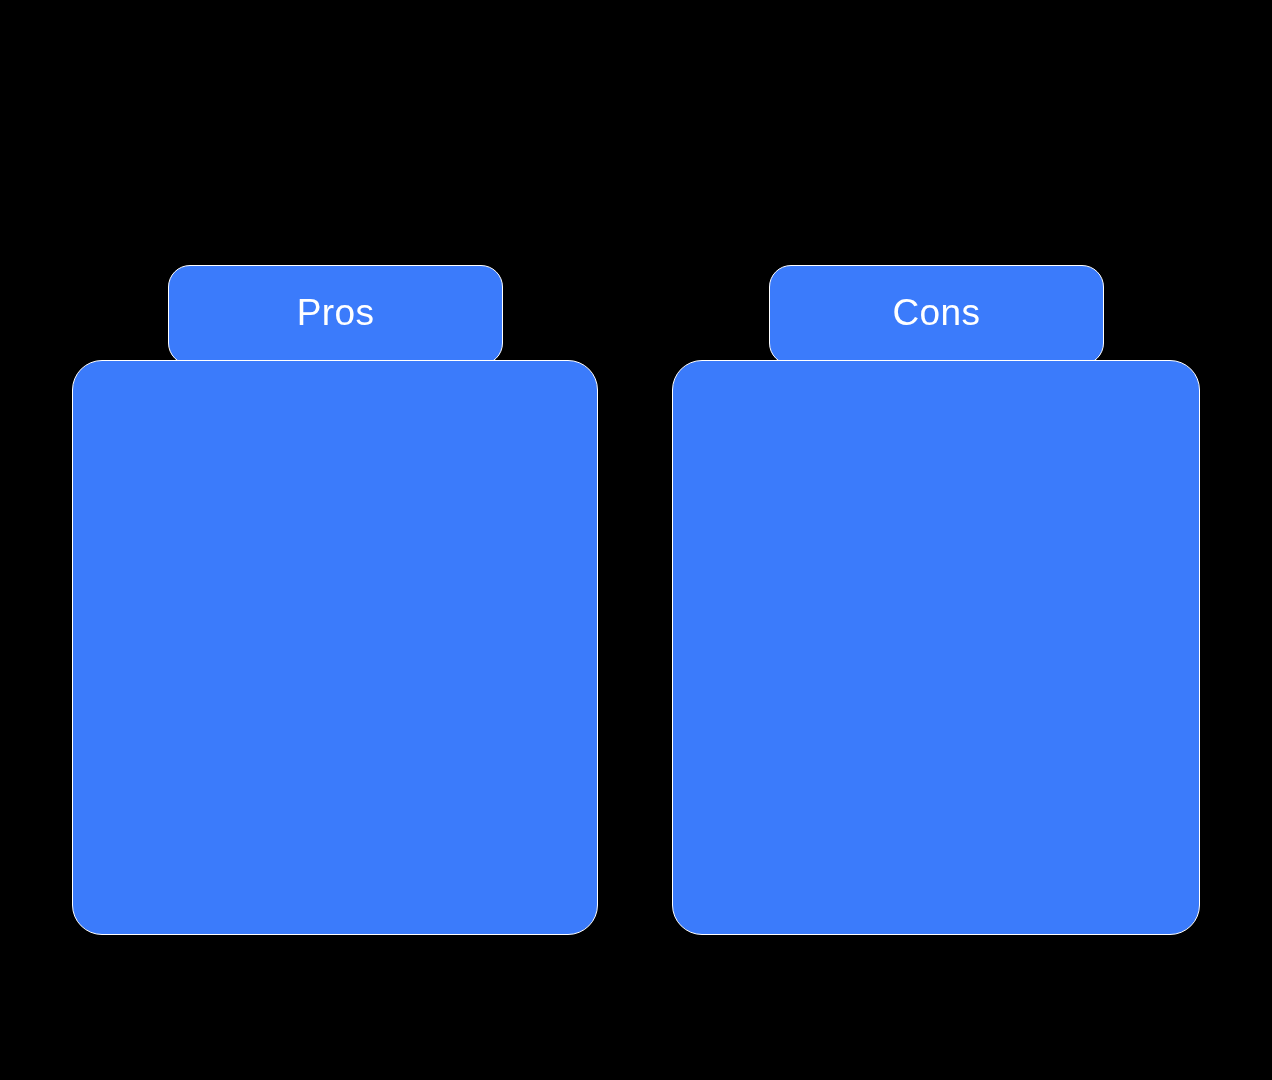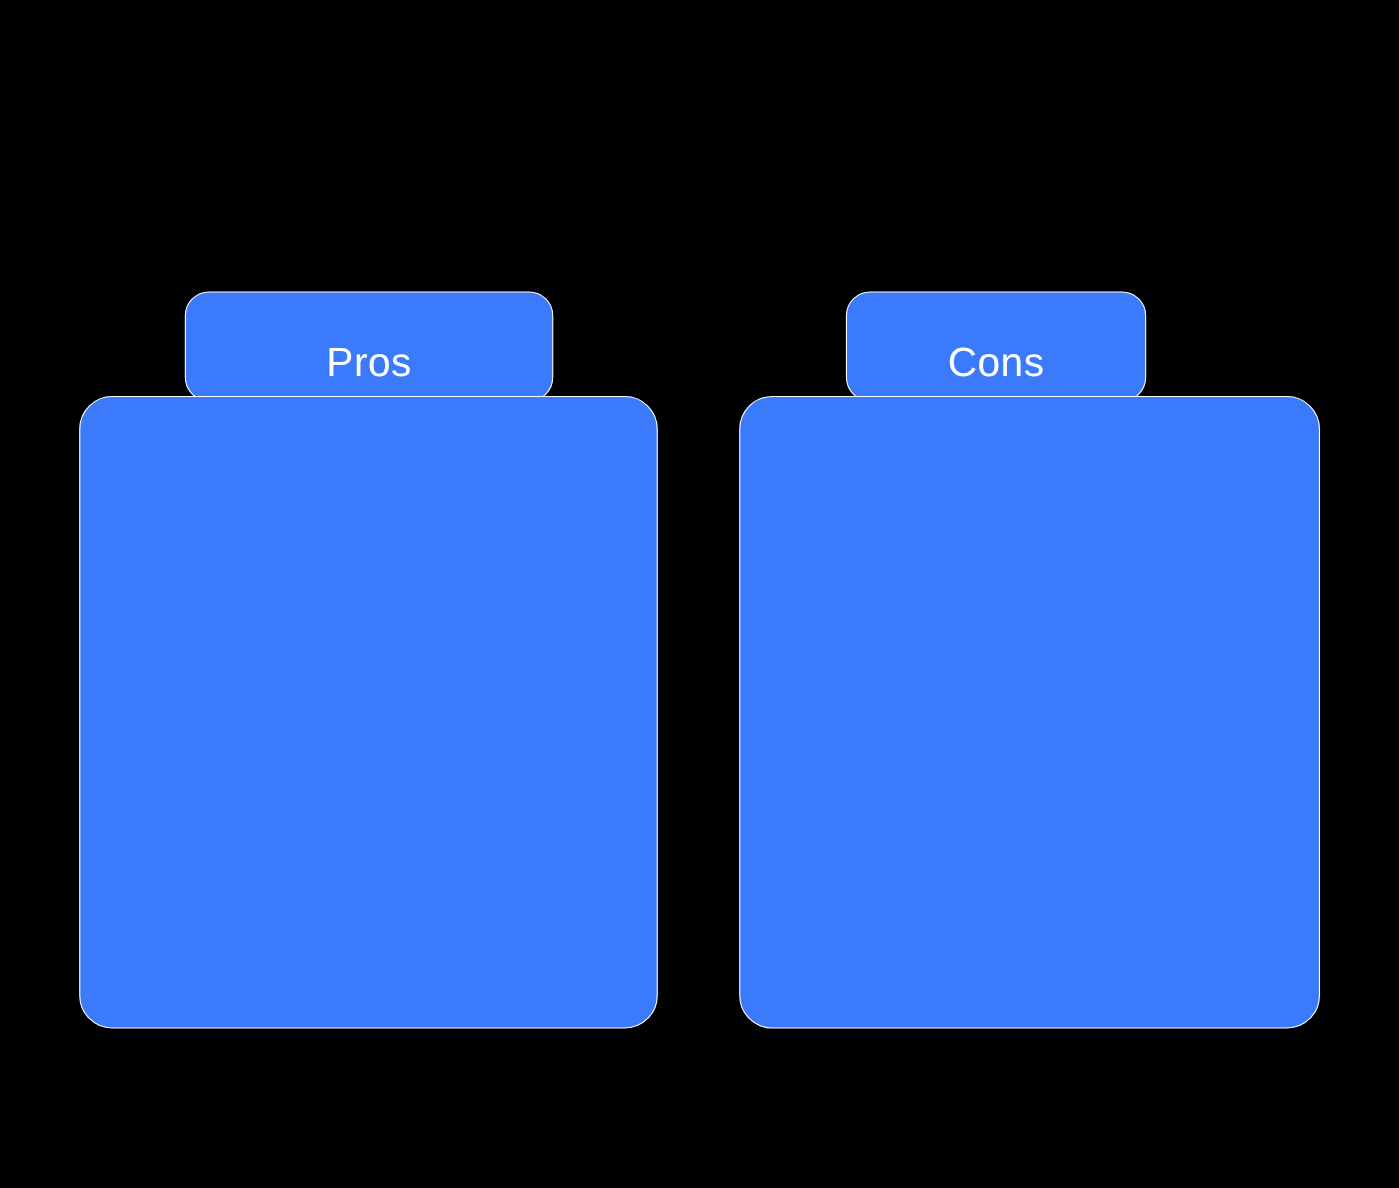--- a/index.html
+++ b/index.html
@@ -37,21 +37,21 @@
     justify-content: center;
     z-index: 1;
   }
 
   .col-header-label {
     font-size: 37px;
     font-weight: 400;
     color: #ffffff;
     letter-spacing: 0.4px;
     line-height: 1;
-    padding-top: 45px;
+    padding-top: 28px;
     white-space: nowrap;
   }
 
   .col-body {
     position: absolute;
     box-sizing: border-box;
     background: #3b7bfb;
     border: 1.5px solid #ffffff;
     border-radius: 30px;
     z-index: 2;
@@ -81,21 +81,21 @@
   
   #pros-header   { left: 168px; top: 265px;  width: 335px; height: 100px; }
   #pros-body     { left: 72px;  top: 360px;  width: 526px; height: 575px; }
 
   #pros-item-0 { left: 120px; top: 409px; width: 431px; height: 93px; }
   #pros-item-1 { left: 120px; top: 531px; width: 431px; height: 116px; }
   #pros-item-2 { left: 120px; top: 674px; width: 431px; height: 95px; }
   #pros-item-3 { left: 120px; top: 793px; width: 431px; height: 94px; }
 
   
-  #cons-header   { left: 769px; top: 265px;  width: 273px; height: 100px; }
+  #cons-header   { left: 769px; top: 265px;  width: 335px; height: 100px; }
   #cons-body     { left: 672px; top: 360px;  width: 528px; height: 575px; }
 
   #cons-item-0 { left: 721px; top: 409px; width: 431px; height: 93px; }
   #cons-item-1 { left: 721px; top: 530px; width: 431px; height: 95px; }
 </style>
 </head>
 <body>
 
 <div id="canvas">
 

